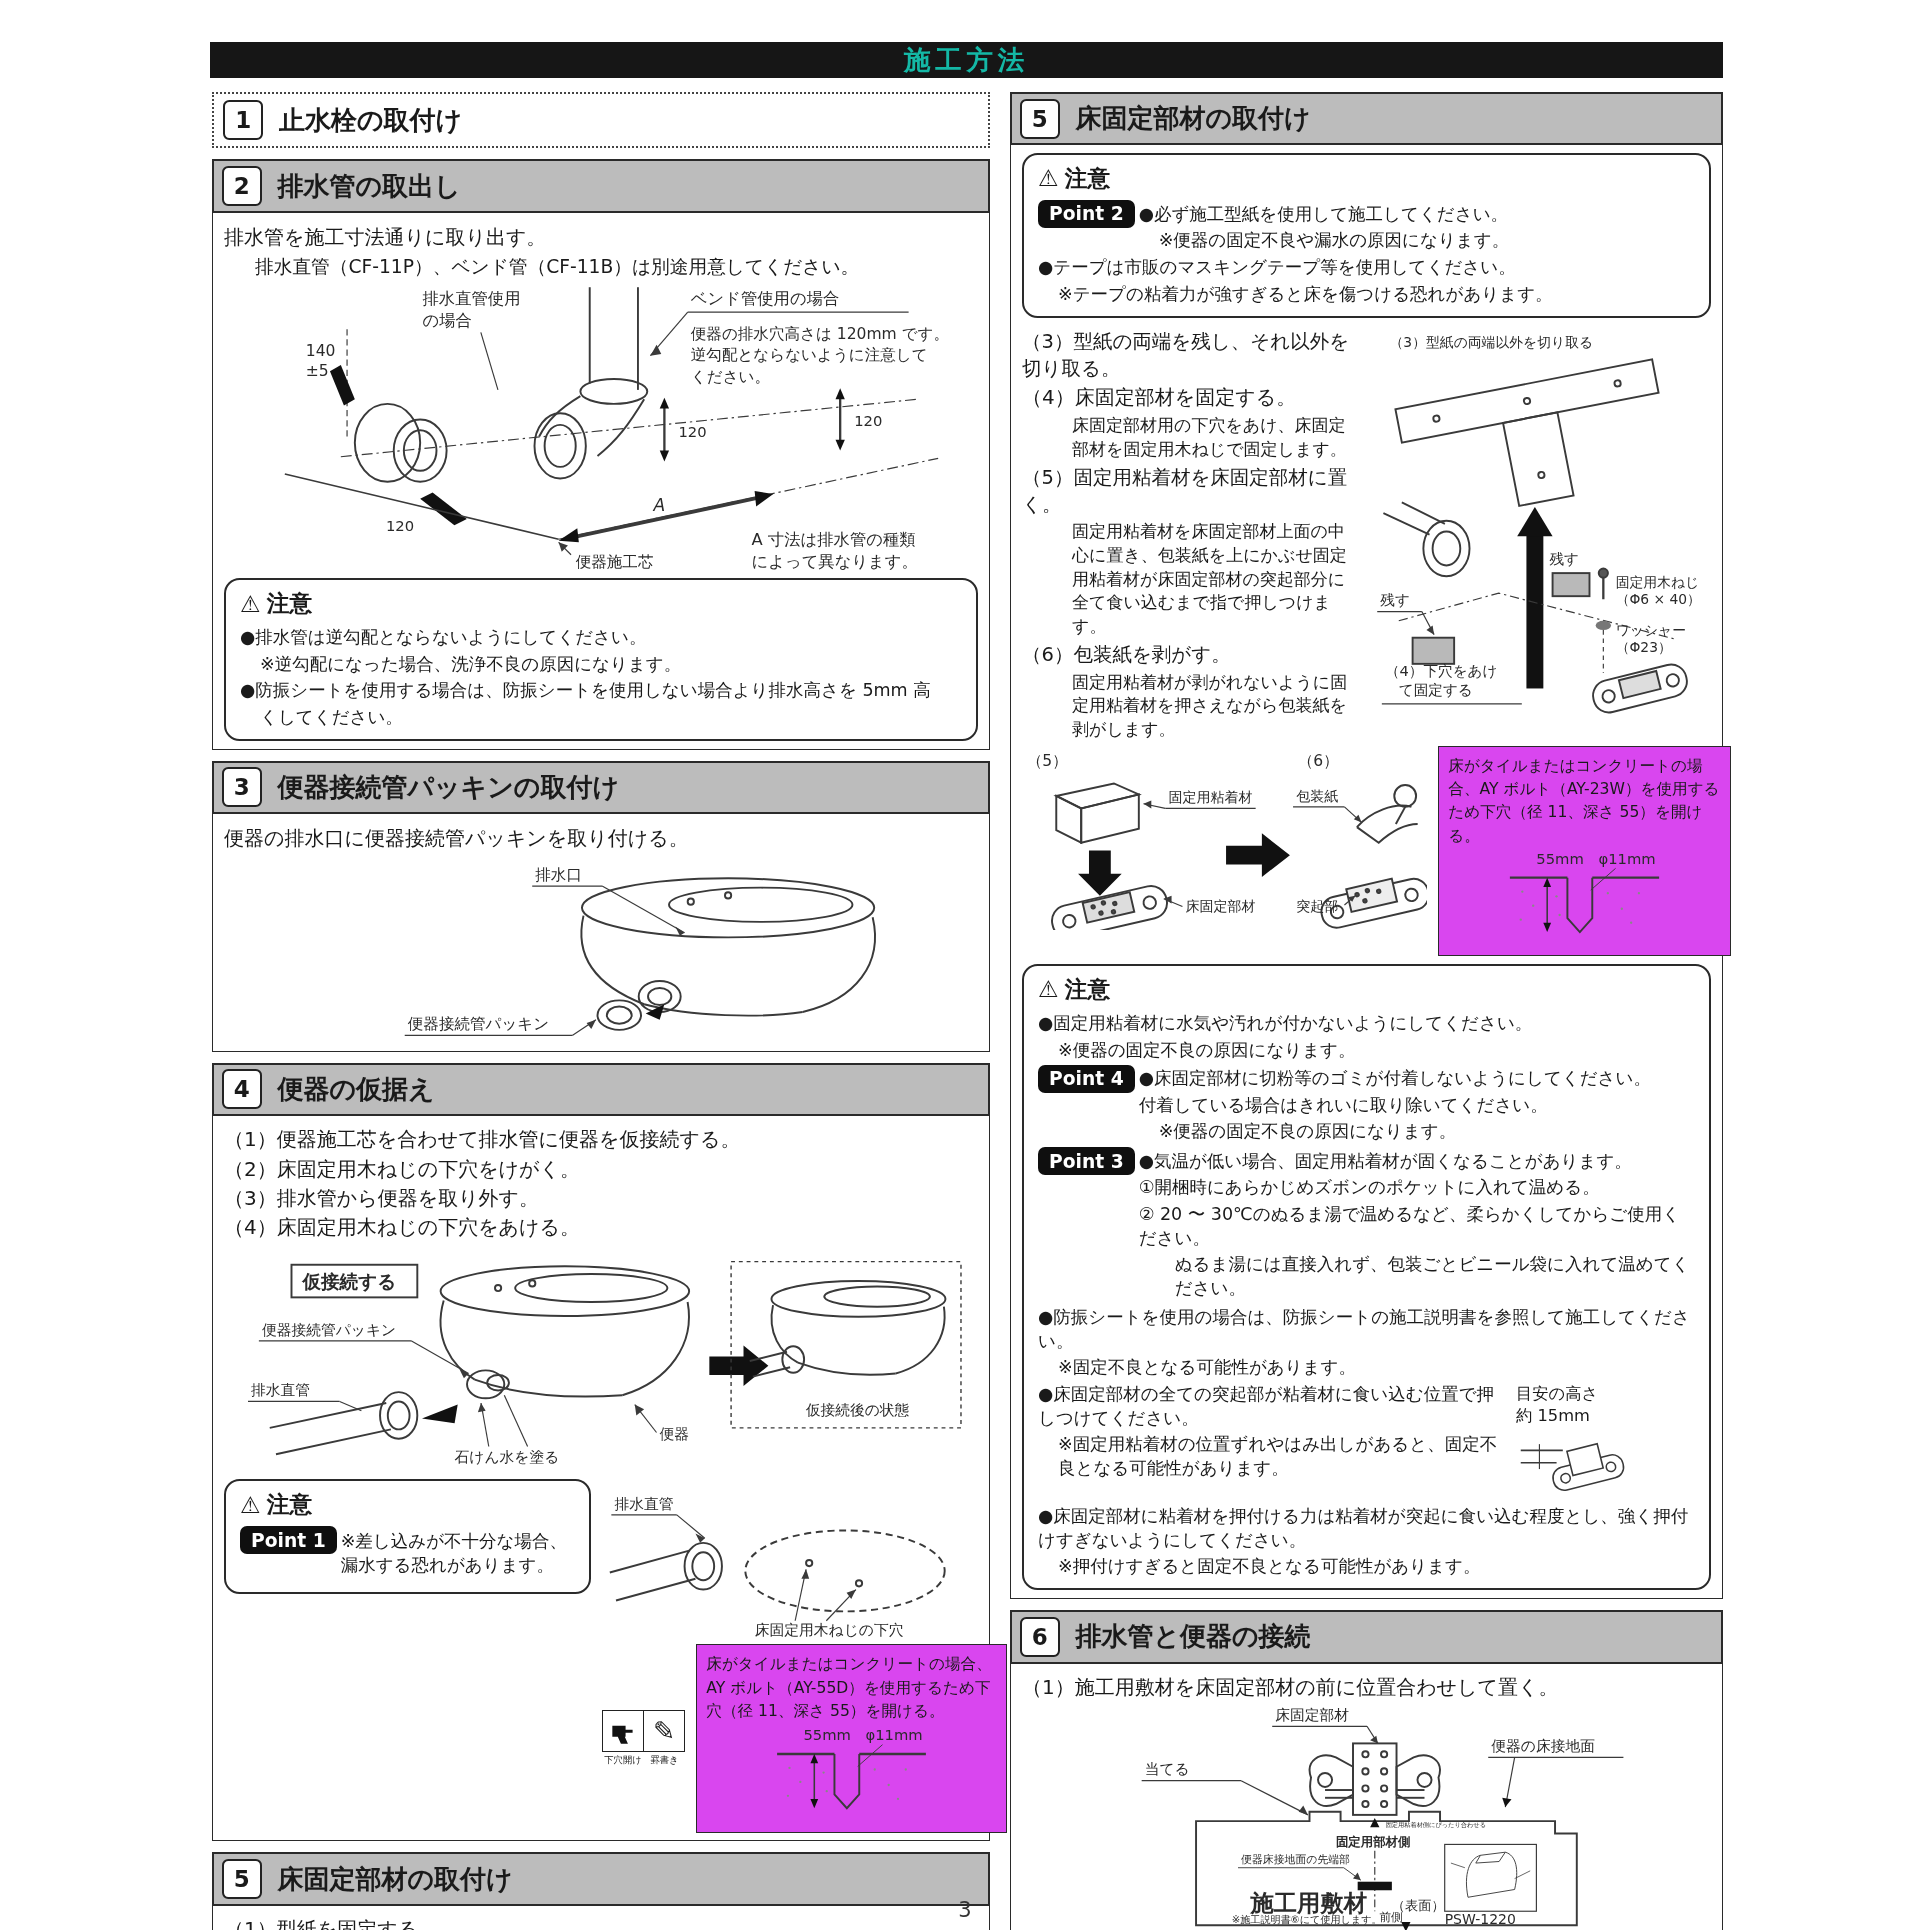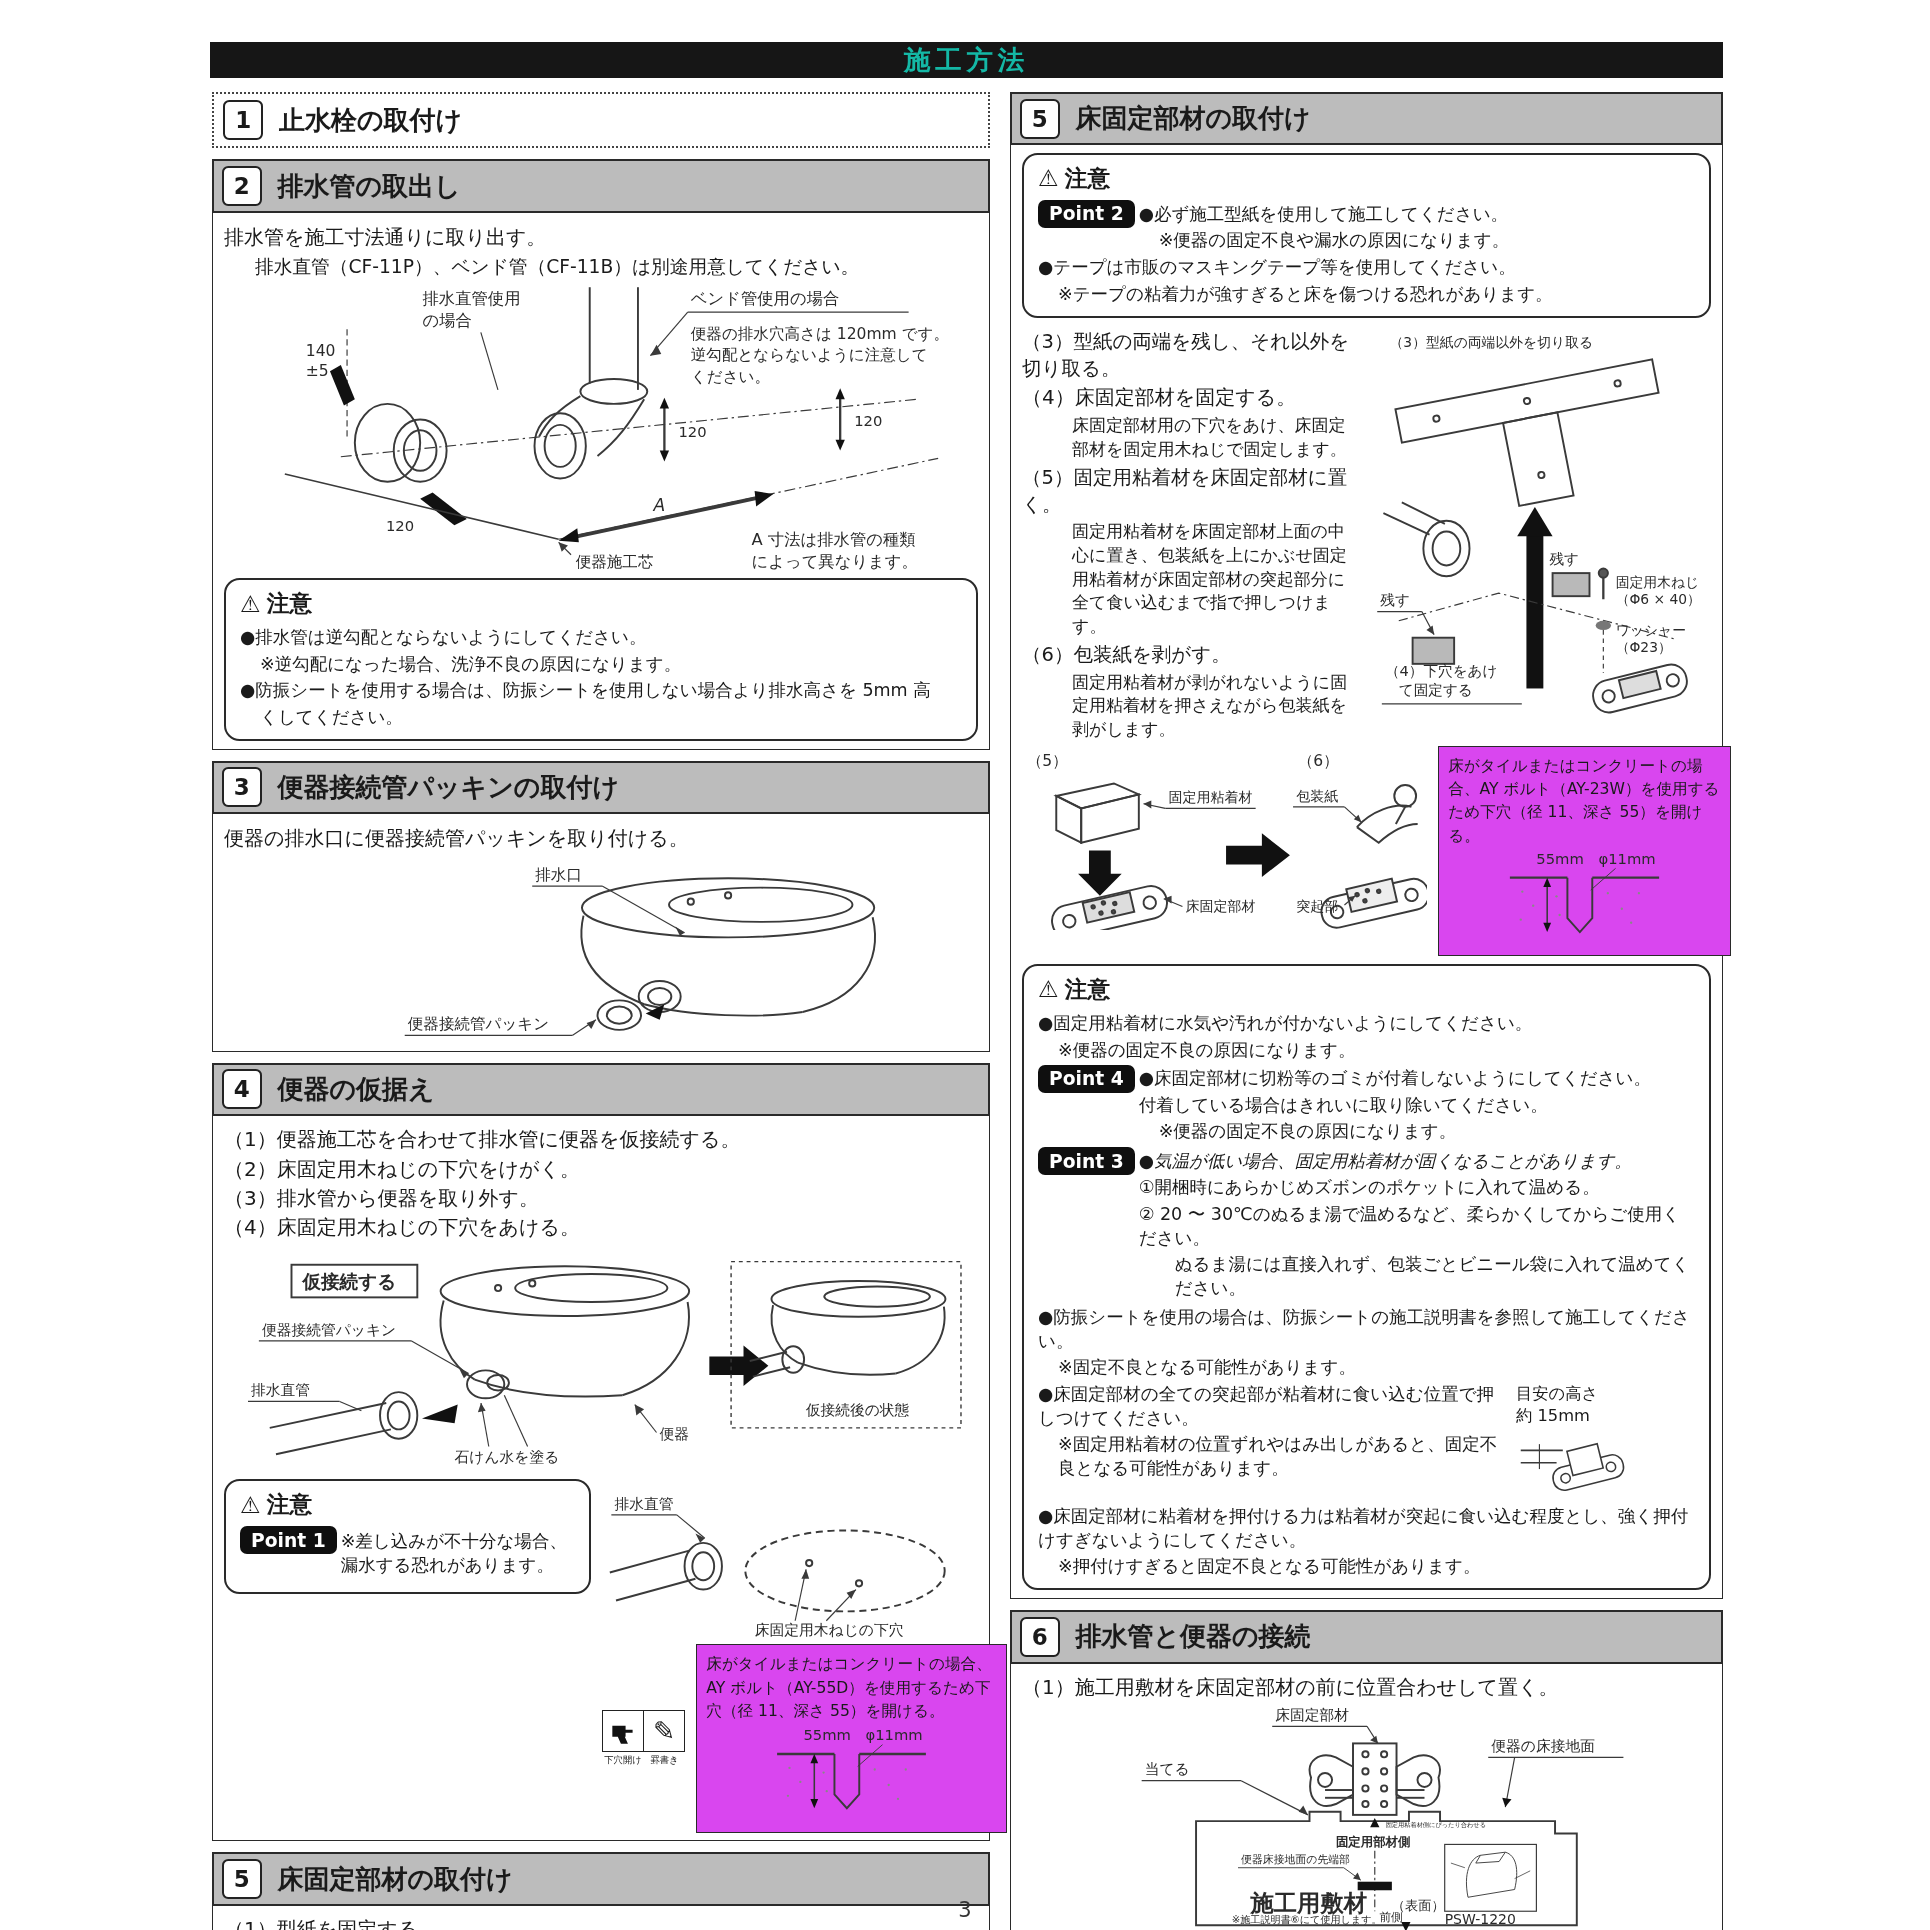--- a/index.html
+++ b/index.html
@@ -476,21 +476,21 @@
             <span class="pt">Point 4</span>
             <div>
               <p class="cnote" style="margin-top:1.6px;">●床固定部材に切粉等のゴミが付着しないようにしてください。</p>
               <p class="cnote">付着している場合はきれいに取り除いてください。</p>
               <p class="cnote-sub">※便器の固定不良の原因になります。</p>
             </div>
           </div>
           <div class="p-row">
             <span class="pt">Point 3</span>
             <div>
-              <p class="cnote" style="margin-top:1.6px;font-style:italic;">●気温が低い場合、固定用粘着材が固くなることがあります。</p>
+              <p class="cnote" style="margin-top:1.6px;">●気温が低い場合、固定用粘着材が固くなることがあります。</p>
               <p class="cnote">①開梱時にあらかじめズボンのポケットに入れて温める。</p>
               <p class="cnote">② 20 〜 30℃のぬるま湯で温めるなど、柔らかくしてからご使用ください。</p>
               <p class="cnote-ind">ぬるま湯には直接入れず、包装ごとビニール袋に入れて温めてください。</p>
             </div>
           </div>
           <p class="cnote">●防振シートを使用の場合は、防振シートの施工説明書を参照して施工してください。</p>
           <p class="cnote-sub">※固定不良となる可能性があります。</p>
           <div class="guide-float">
             <span>目安の高さ</span><br>
             <span>約 15mm</span>

